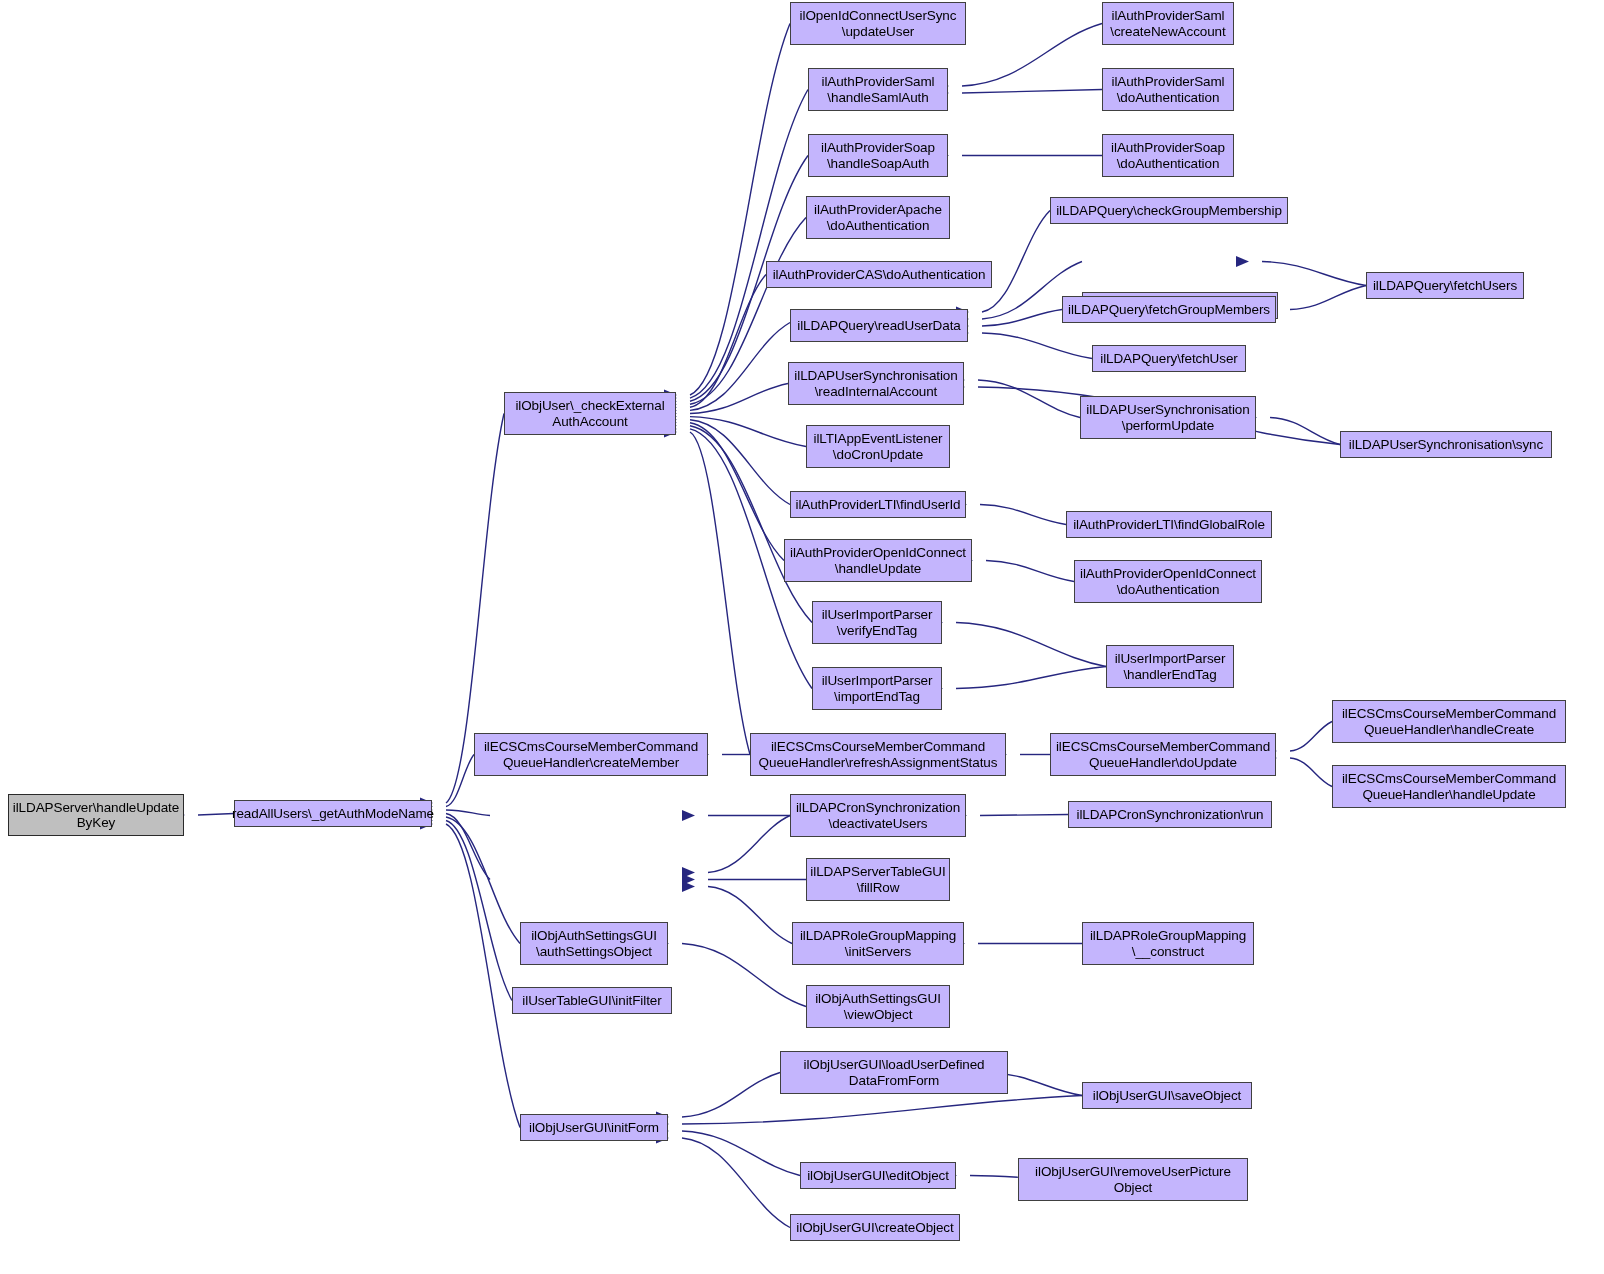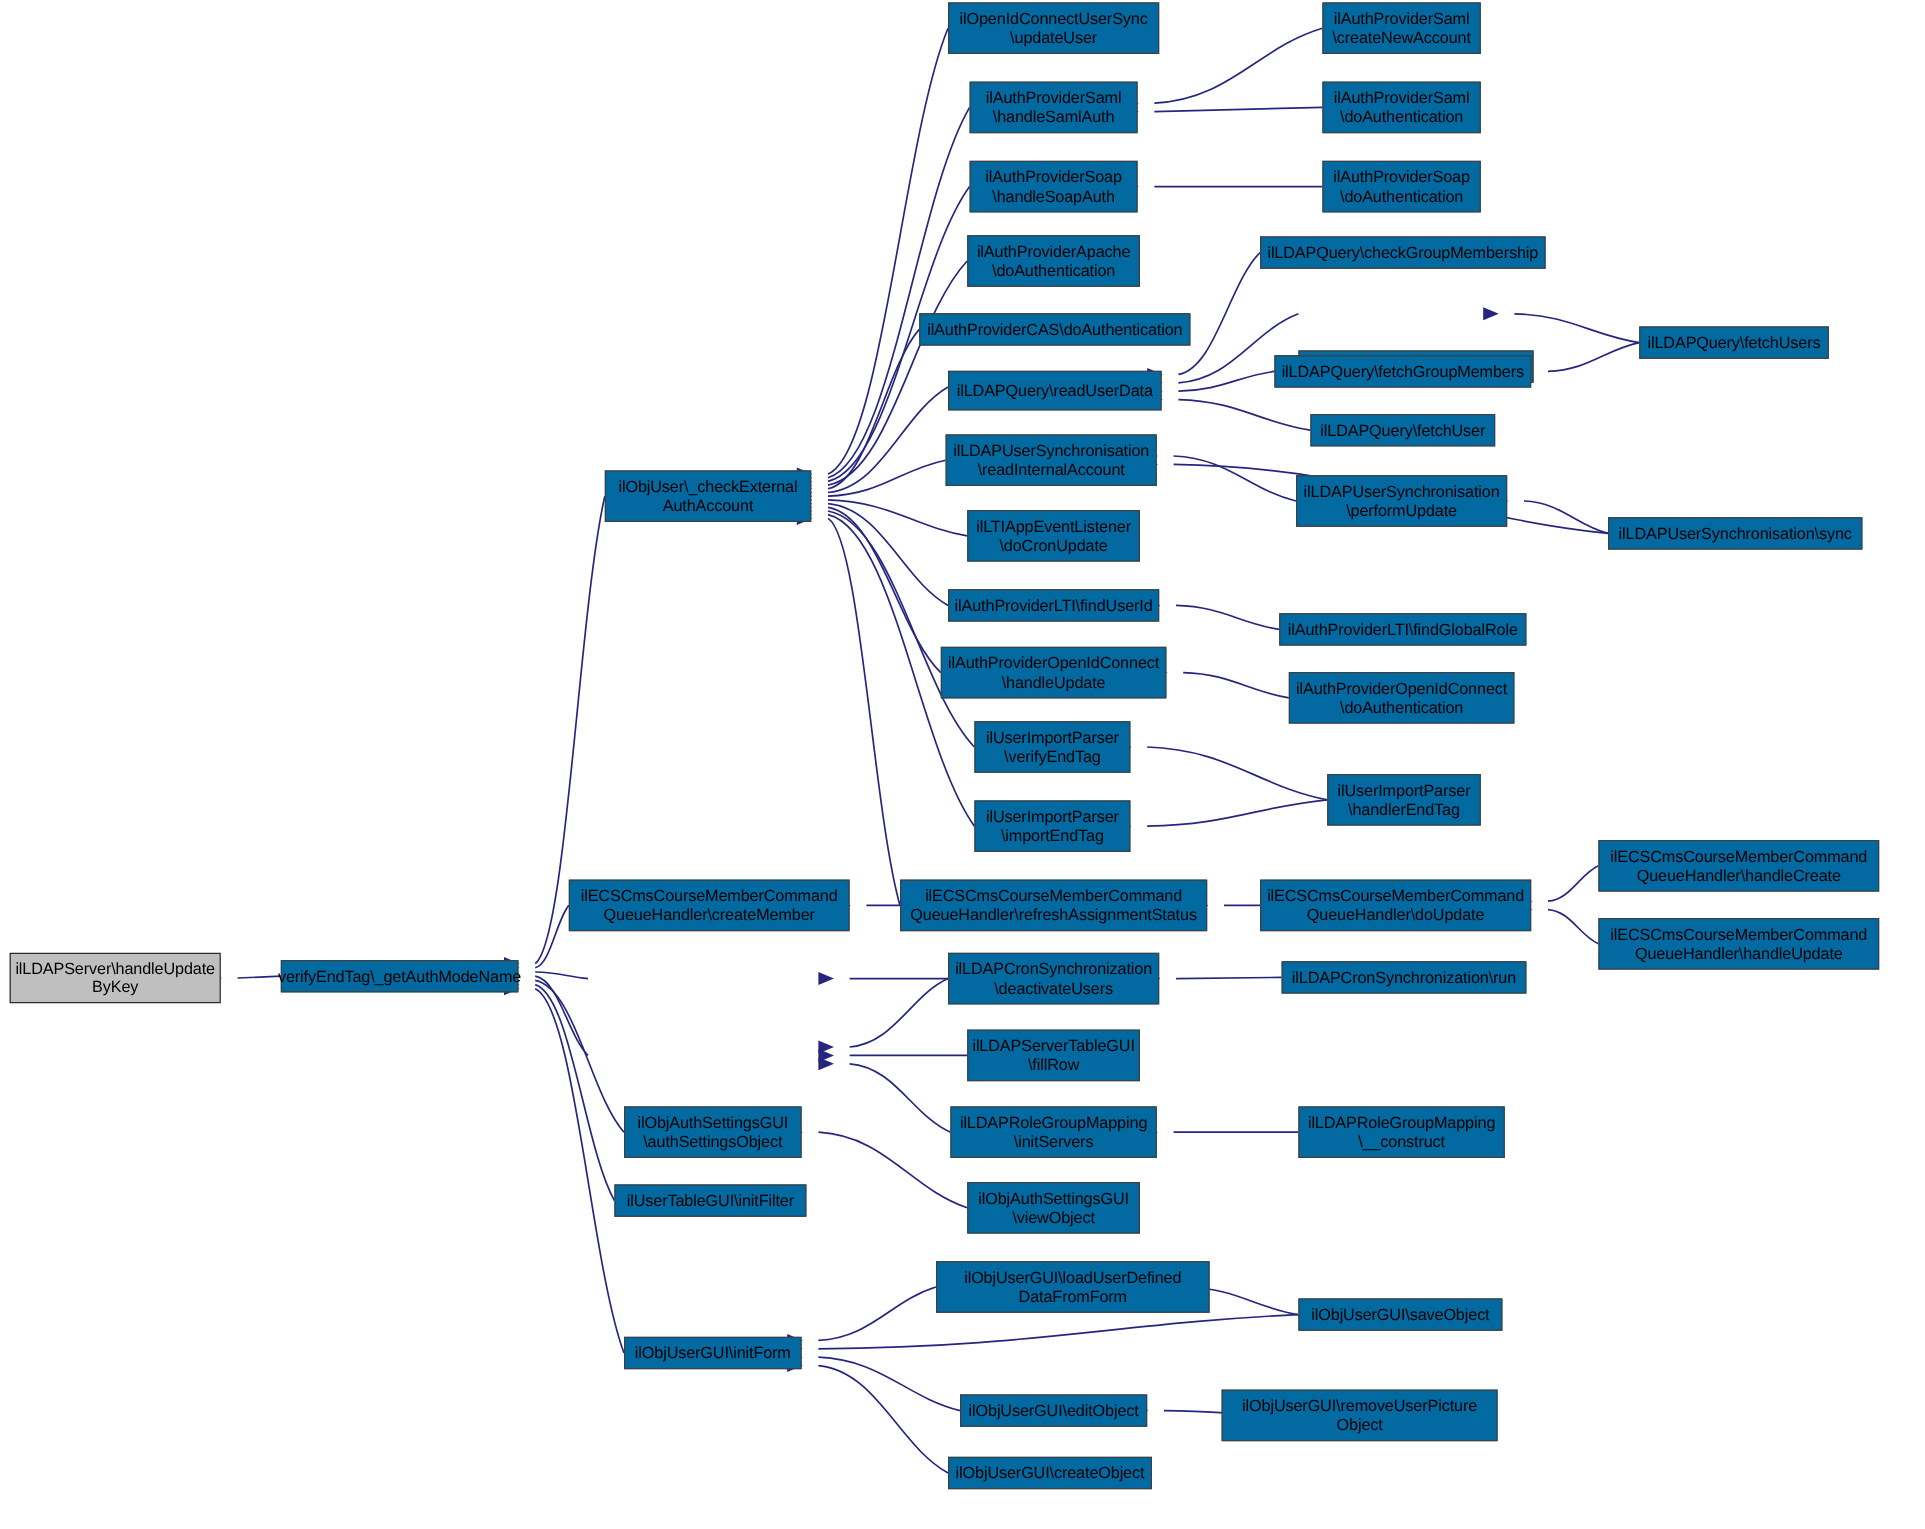--- a/index.html
+++ b/index.html
@@ -3,21 +3,21 @@
 <meta charset="utf-8">
 <style>
   html,body{margin:0;padding:0;background:#ffffff;}
   body{font-family:"Liberation Sans", sans-serif;}
   #canvas{position:relative;width:1604px;height:1274px;background:#fff;overflow:hidden;}
   #edges{position:absolute;left:0;top:0;width:1604px;height:1274px;pointer-events:none;}
   .node{
     position:absolute;
     box-sizing:border-box;
     border:1px solid #404040;
-    background:#0369a1;
+    background:#c4b5fd;
     color:#000000;
     font-size:13.5px;
     line-height:15.5px;
     display:flex;
     align-items:center;
     justify-content:center;
     text-align:center;
     white-space:pre-line;
     letter-spacing:-0.1px;
   }
@@ -132,21 +132,21 @@
       <polygon points="669.0,1124.0 656.0,1129.4 656.0,1118.6" fill="#26267f"></polygon>
       <path d="M800.0,1175.5 C755.2,1164.4 735.1,1133.2 682.0,1131.0" fill="none" stroke="#26267f" stroke-width="1.4"></path>
       <polygon points="669.0,1131.0 656.0,1136.4 656.0,1125.6" fill="#26267f"></polygon>
       <path d="M1060.0,1179.5 C1025.8,1178.5 1010.5,1175.7 970.0,1175.5" fill="none" stroke="#26267f" stroke-width="1.4"></path>
       <polygon points="957.0,1175.5 944.0,1180.9 944.0,1170.1" fill="#26267f"></polygon>
       <path d="M790.0,1227.5 C749.0,1205.1 730.6,1142.5 682.0,1138.0" fill="none" stroke="#26267f" stroke-width="1.4"></path>
       <polygon points="669.0,1138.0 656.0,1143.4 656.0,1132.6" fill="#26267f"></polygon>
     </svg>
 <div class="node root" style="left: 8px; top: 794px; width: 176px; height: 42px;">ilLDAPServer\handleUpdate
 ByKey</div>
-    <div class="node" style="left: 234px; top: 800px; width: 198px; height: 27px;">verifyEndTag\_getAuthModeName</div>
+    <div class="node" style="left: 234px; top: 800px; width: 198px; height: 27px;">readAllUsers\_getAuthModeName</div>
     <div class="node" style="left: 504px; top: 392px; width: 172px; height: 43px;">ilObjUser\_checkExternal
 AuthAccount</div>
     <div class="node" style="left: 790px; top: 2px; width: 176px; height: 43px;">ilOpenIdConnectUserSync
 \updateUser</div>
     <div class="node" style="left: 808px; top: 68px; width: 140px; height: 43px;">ilAuthProviderSaml
 \handleSamlAuth</div>
     <div class="node" style="left: 1102px; top: 2px; width: 132px; height: 43px;">ilAuthProviderSaml
 \createNewAccount</div>
     <div class="node" style="left: 1102px; top: 68px; width: 132px; height: 43px;">ilAuthProviderSaml
 \doAuthentication</div>

